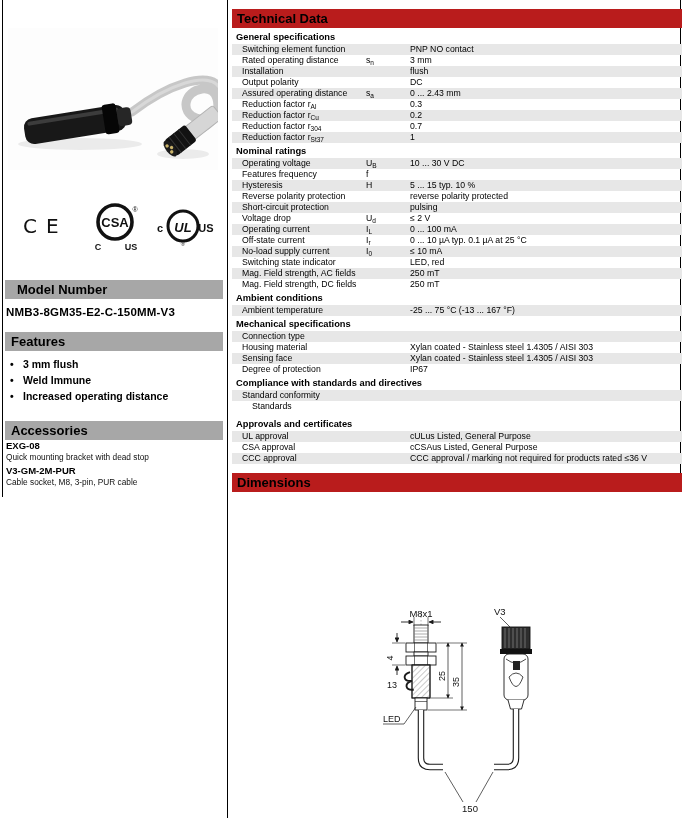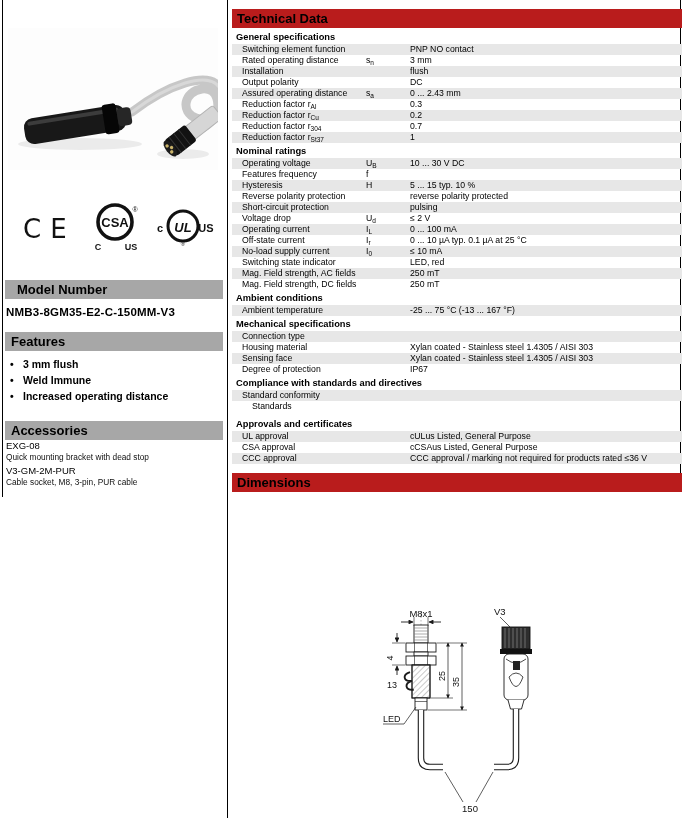--- a/index.html
+++ b/index.html
@@ -6,33 +6,33 @@
   .page{position:relative;width:682px;height:818px;background:#fff;overflow:hidden;
         font-family:"Liberation Sans",sans-serif;color:#000;}
   .vdivider{position:absolute;left:227px;top:0;width:1px;height:818px;background:#000;}
   .border-left{position:absolute;left:2px;top:0;width:1px;height:497px;background:#000;}
   .border-right{position:absolute;right:1px;top:0;width:1px;height:474px;background:#000;}
 
   
   .left-col{position:absolute;left:3px;top:0;width:224px;}
   .photo-box{position:absolute;left:5px;top:28px;width:210px;height:142px;}
   .certs{position:absolute;left:0;top:198px;width:224px;height:62px;}
-  .ce-mark{position:absolute;left:20px;top:16px;font-size:26px;letter-spacing:9px;
+  .ce-mark{position:absolute;left:20px;top:16px;font-size:20px;letter-spacing:9px;
            font-family:"DejaVu Sans",sans-serif;color:#111;}
   .csa-box{position:absolute;left:88px;top:0px;}
   .ul-box{position:absolute;left:150px;top:8px;}
   .lbar{position:absolute;left:2px;width:218px;height:19px;background:#a7a7a7;
         font-size:13px;font-weight:bold;line-height:19px;padding-left:6px;box-sizing:border-box;}
   .model-val{position:absolute;left:3px;top:306px;font-size:11.5px;font-weight:bold;letter-spacing:.2px;}
   .features-list{position:absolute;left:3px;top:356px;margin:0;padding:0;list-style:none;}
   .features-list li{font-size:10.5px;font-weight:bold;line-height:16px;padding-left:17px;position:relative;}
   .features-list li::before{content:"\2022";position:absolute;left:4px;}
   .acc-list{position:absolute;left:3px;top:440px;width:218px;}
   .acc-item{margin-bottom:3px;}
-  .acc-name{font-size:9.5px;font-weight:normal;line-height:12px;}
+  .acc-name{font-size:9.5px;font-weight:bold;line-height:12px;}
   .acc-desc{font-size:8.3px;line-height:10px;color:#111;}
 
   
   .right-col{position:absolute;left:232px;top:0;width:450px;}
   .rbar{width:510px;height:19px;background:#b91c1c;font-size:13px;font-weight:bold;
         line-height:19px;padding-left:5px;box-sizing:border-box;}
   .rbar.tech{margin-top:9px;}
   .tech-table{margin-top:3px;}
   .sec{margin-top:2px;}
   .sec.gap{margin-top:6px;}

